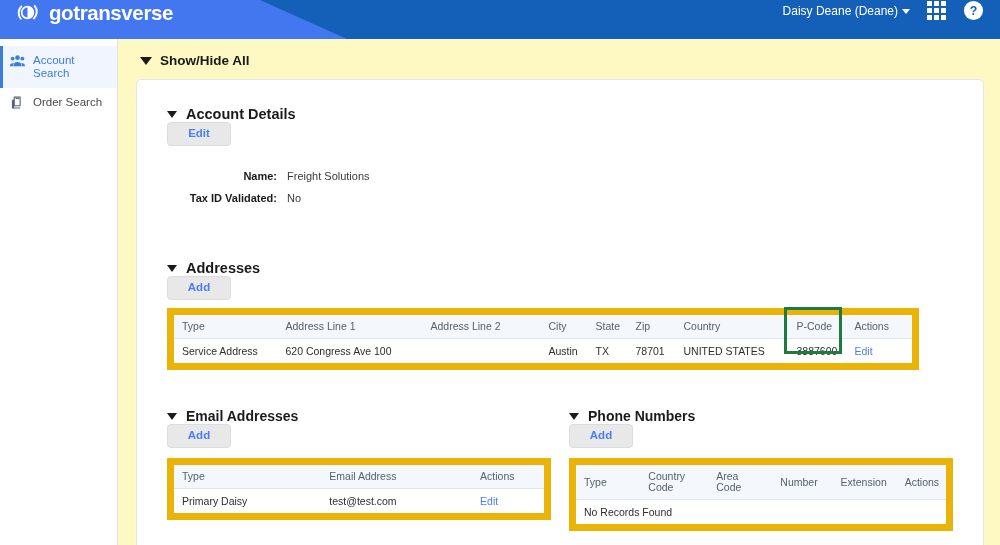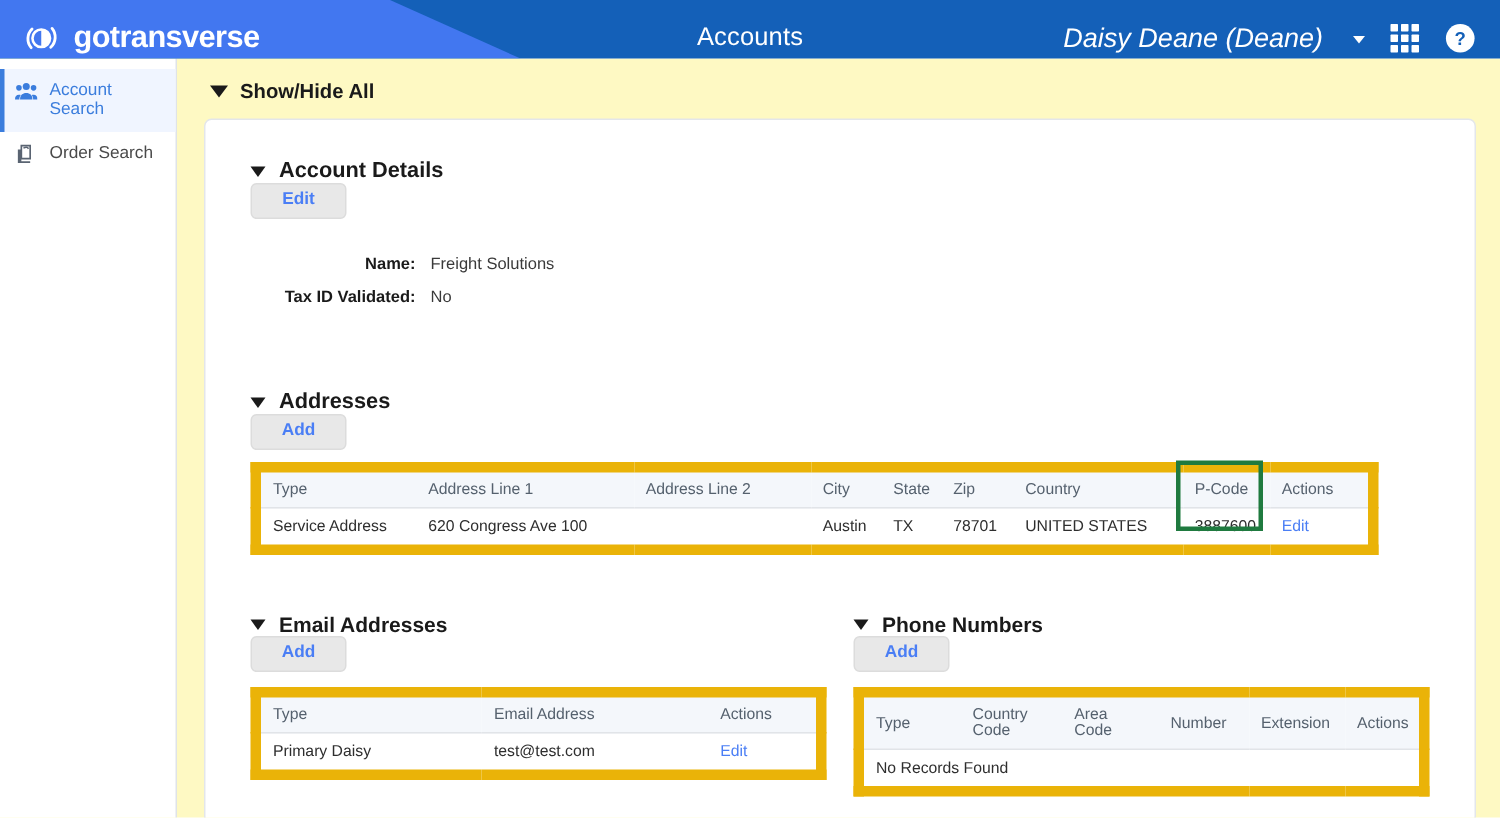--- a/index.html
+++ b/index.html
@@ -24,21 +24,21 @@
     position: absolute;
     left: 0; top: 0;
     width: 350px; height: 39px;
     background: #4277f0;
     clip-path: polygon(0 0, 260px 0, 347px 39px, 0 39px);
   }
   .topbar-inner {
     position: relative;
     height: 50px;
     display: flex;
-    align-items: center;
+    align-items: flex-start;
     z-index: 2;
   }
   .brand {
     display: flex;
     align-items: center;
     gap: 9px;
     padding-left: 15px;
   }
   .brand-logo { width: 25px; height: 25px; display: block; }
   .brand-name {
@@ -60,26 +60,25 @@
   .topbar-right {
     margin-left: auto;
     display: flex;
     align-items: center;
     gap: 17px;
     padding-right: 16px;
     z-index: 3;
   }
   .user-menu {
     color: #ffffff;
-    font-size: 18px;
+    font-size: 12px;
     display: flex;
     align-items: center;
-    gap: 20px;
-    cursor: pointer;
-    font-style: italic;
+    gap: 4px;
+    cursor: pointer;
   }
   .caret-down {
     width: 0; height: 0;
     border-left: 4px solid transparent;
     border-right: 4px solid transparent;
     border-top: 5px solid #ffffff;
     display: inline-block;
     margin-top: 2px;
   }
   .grid-icon {
@@ -283,21 +282,20 @@
         <svg class="brand-logo" viewBox="0 0 26 26" xmlns="http://www.w3.org/2000/svg">
           <path d="M20.5 6.2 A9.5 9.5 0 0 1 19.6 19.2" fill="none" stroke="#ffffff" stroke-width="2" stroke-linecap="round"></path>
           <path d="M6 19.5 A9.5 9.5 0 0 1 6.6 6.6" fill="none" stroke="#ffffff" stroke-width="2" stroke-linecap="round"></path>
           <circle cx="13" cy="13" r="6.1" fill="none" stroke="#ffffff" stroke-width="1.8"></circle>
           <path d="M13 6.9 A6.1 6.1 0 0 1 13 19.1 Z" fill="#ffffff"></path>
         </svg>
       </span>
       <span class="brand-name">gotransverse</span>
     </div>
 
-    <div class="page-title">Accounts</div>
 
     <div class="topbar-right">
       <div class="user-menu">
         <span>Daisy Deane (Deane)</span>
         <span class="caret-down"></span>
       </div>
       <div class="grid-icon">
         <i></i>
           <i></i>
           <i></i>

